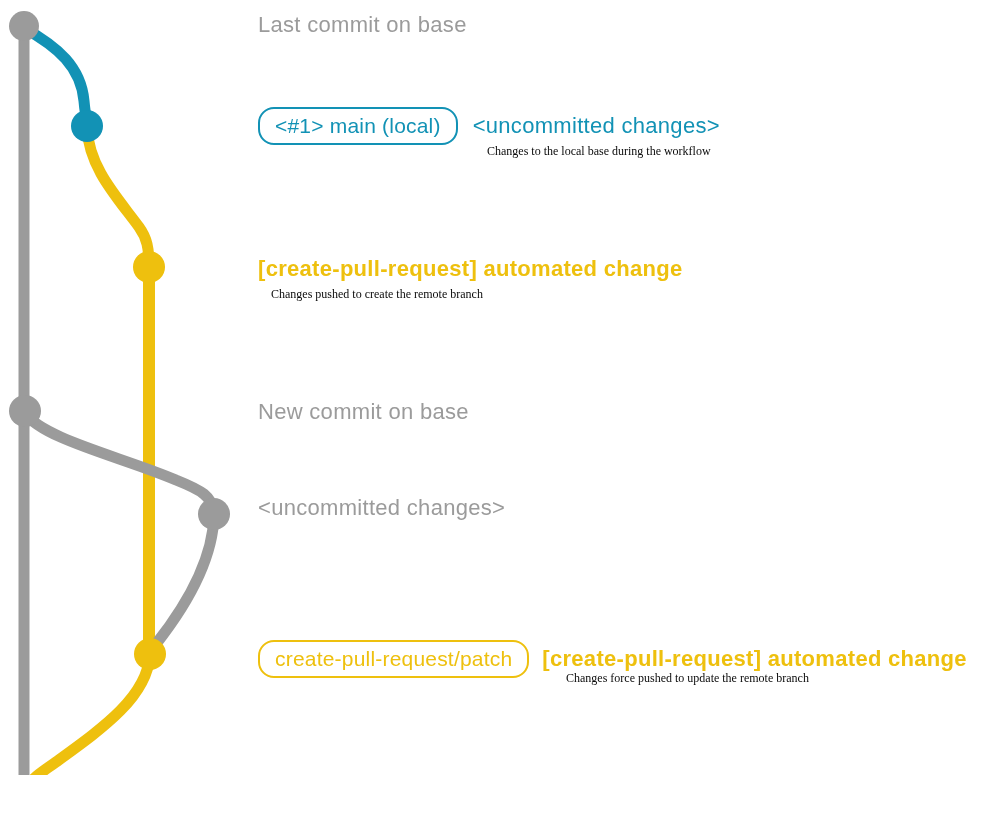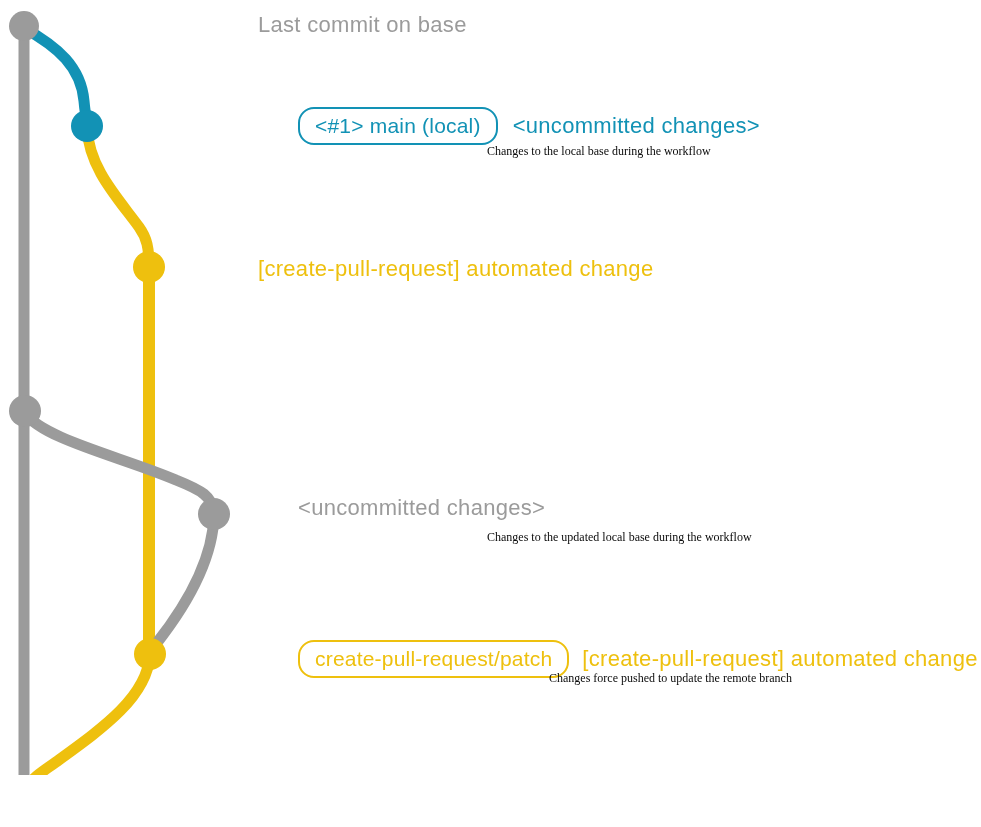--- a/index.html
+++ b/index.html
@@ -5,23 +5,23 @@
   html,body{margin:0;padding:0;background:#fff;}
   .stage{position:relative;width:981px;height:775px;background:#ffffff;overflow:hidden;
          font-family:"Liberation Sans",sans-serif;}
   .graph{position:absolute;left:0;top:0;}
 
   .lbl{position:absolute;white-space:nowrap;line-height:1.15;}
   .sans{font-family:"Liberation Sans",sans-serif;font-size:22px;letter-spacing:.3px;}
   .serif{font-family:"Liberation Serif",serif;font-size:12px;color:#0a0a0a;}
   .gray{color:var(--gray);}
   .teal{color:var(--teal);}
-  .yellow{color:var(--yellow);}
+  .yellow{color:var(--yellow);font-weight:bold;}
 
-  .row{position:absolute;display:flex;align-items:center;gap:15px;white-space:nowrap;margin-left:40px;}
+  .row{position:absolute;display:flex;align-items:center;gap:15px;white-space:nowrap;}
   .badge{display:inline-flex;align-items:center;justify-content:center;
          border:2px solid;border-radius:16px;padding:3px 15px;
          font-size:21px;letter-spacing:.2px;line-height:1.35;background:#fff;}
   .badge.b-teal{border-color:var(--teal);color:var(--teal);}
   .badge.b-gray{border-color:#adadad;color:var(--gray);border-width:2px;}
   .badge.b-yellow{border-color:var(--yellow);color:var(--yellow);}
 
   .stroke-gray{stroke:var(--gray);}
   .stroke-teal{stroke:var(--teal);}
   .stroke-yellow{stroke:var(--yellow);}
@@ -62,30 +62,31 @@
 
   <div class="lbl sans gray" style="left:258px;top:12px">Last commit on base</div>
 
   <div class="row" style="left:258px;top:107px">
     <span class="badge b-teal">&lt;#1&gt; main (local)</span>
     <span class="sans teal">&lt;uncommitted changes&gt;</span>
   </div>
   <div class="lbl serif" style="left:487px;top:145px">Changes to the local base during the workflow</div>
 
   <div class="lbl sans yellow" style="left:258px;top:256px">[create-pull-request] automated change</div>
+  <div class="lbl serif" style="left:271px;top:288px">Changes pushed to create the remote branch</div>
 
+  <div class="lbl sans gray" style="left:258px;top:399px">New commit on base</div>
 
   <div class="row" style="left:258px;top:495px">
     <span class="sans gray">&lt;uncommitted changes&gt;</span>
   </div>
-  <div class="lbl serif" style="left:487px;top:531px">Changes to the updated local base during the workflow</div>
 
   <div class="row" style="left:258px;top:640px;gap:13px">
     <span class="badge b-yellow">create-pull-request/patch</span>
     <span class="sans yellow">[create-pull-request] automated change</span>
   </div>
-  <div class="lbl serif" style="left:549px;top:672px">Changes force pushed to update the remote branch</div>
+  <div class="lbl serif" style="left:566px;top:672px">Changes force pushed to update the remote branch</div>
 
   <div class="row" style="left:258px;top:780px;">
     <span class="badge b-gray">main</span>
   </div>
 
 </div>
 
 </body></html>

